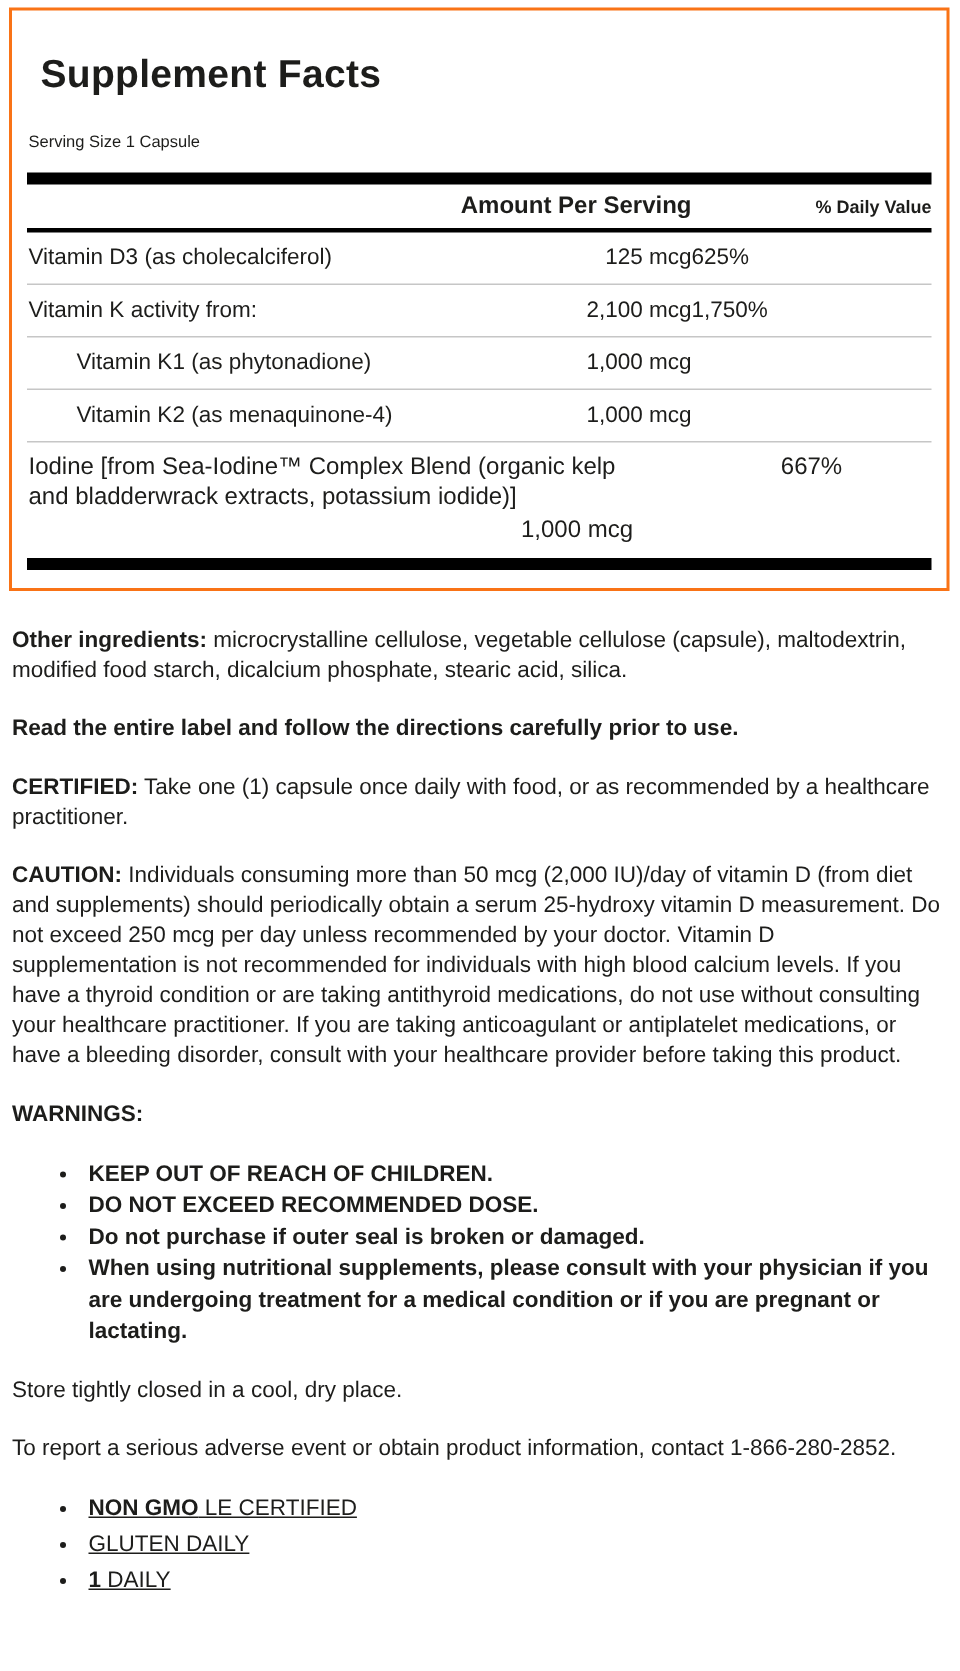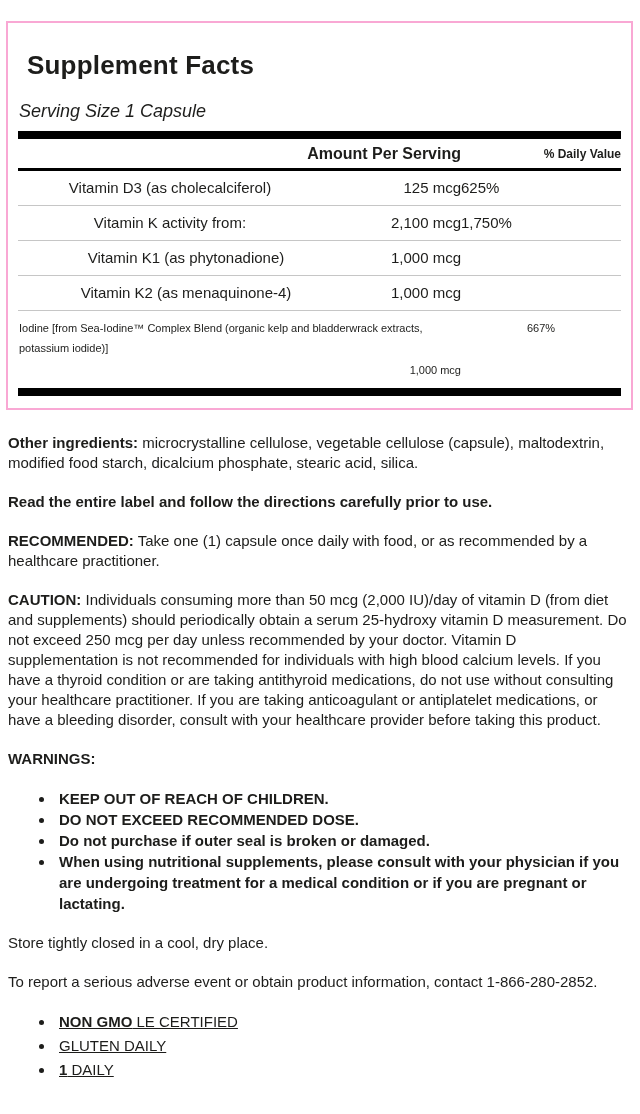--- a/index.html
+++ b/index.html
@@ -7,36 +7,35 @@
   body {
     width: 640px; height: 1114px; overflow: hidden;
     font-family: "Liberation Sans", sans-serif;
     color: #1d1d1b;
     font-size: 15px;
     line-height: 20px;
   }
 
   
   .facts-box {
-    margin: 21px 7px 0 6px;
-    border: 2px solid #f9a8d4;
+    margin: 5px 7px 0 6px;
+    border: 2px solid #f97316;
     padding: 0 10px 12px 10px;
     background: #ffffff;
   }
   .sf-title {
     font-size: 26px;
     line-height: 30px;
     font-weight: bold;
     margin: 27px 0 0 9px;
     letter-spacing: 0.2px;
   }
   .sf-serving {
-    font-size: 18px;
+    font-size: 11px;
     margin: 21px 0 10px 1px;
-    font-style: italic;
   }
   .bar-thick {
     height: 8px;
     background: #000000;
   }
   .hdr-row {
     display: grid;
     grid-template-columns: 1fr 160px;
     align-items: center;
     padding: 5px 0 4px 0;
@@ -45,30 +44,31 @@
   .hdr-amt { font-weight: bold; font-size: 16px; text-align: right; }
   .hdr-dv  { font-weight: bold; font-size: 12px; text-align: right; }
 
   .trow {
     display: grid;
     grid-template-columns: 1fr 140px 160px;
     padding: 7px 0;
     font-size: 15px;
   }
   .trow + .trow, .iodine-row { border-top: 1px solid #c6c6c6; }
-  .cell.name { text-align: center; padding-left: 1px; }
+  .cell.name { text-align: left; padding-left: 1px; }
   .trow.sub .cell.name { padding-left: 33px; }
   .cell.amt { text-align: right; }
   .cell.dv  { }
 
   .iodine-row {
     display: grid;
     grid-template-columns: 1fr 160px;
     padding: 7px 0 6px 0;
-    font-size: 11px;
+    font-size: 16px;
+    gap: 39px;
   }
   .io-name { padding-left: 1px; }
   .io-amt  { text-align: right; margin-top: 2px; }
   .iodine-row .cell.dv { text-align: center; }
   .bar-bottom { margin-top: 2px; }
 
   
   .info { padding: 4px 12px 0 8px; }
   .para { margin-top: 19px; }
   .b { font-weight: bold; }
@@ -130,21 +130,21 @@
 
   <div class="bar-thick bar-bottom"></div>
 </div>
 
 <div class="info">
 
   <p class="para"><span class="b">Other ingredients:</span><span> microcrystalline cellulose, vegetable cellulose (capsule), maltodextrin, modified food starch, dicalcium phosphate, stearic acid, silica.</span></p>
 
   <p class="para b">Read the entire label and follow the directions carefully prior to use.</p>
 
-  <p class="para"><span class="b">RECOMMENDED:</span><span> Take one (1) capsule once daily with food, or as recommended by a healthcare practitioner.</span></p>
+  <p class="para"><span class="b">CERTIFIED:</span><span> Take one (1) capsule once daily with food, or as recommended by a healthcare practitioner.</span></p>
 
   <p class="para"><span class="b">CAUTION:</span><span> Individuals consuming more than 50 mcg (2,000 IU)/day of vitamin D (from diet and supplements) should periodically obtain a serum 25-hydroxy vitamin D measurement. Do not exceed 250 mcg per day unless recommended by your doctor. Vitamin D supplementation is not recommended for individuals with high blood calcium levels. If you have a thyroid condition or are taking antithyroid medications, do not use without consulting your healthcare practitioner. If you are taking anticoagulant or antiplatelet medications, or have a bleeding disorder, consult with your healthcare provider before taking this product.</span></p>
 
   <p class="para b">WARNINGS:</p>
 
   <ul class="blist bold-list">
     <li><span>KEEP OUT OF REACH OF CHILDREN.</span></li>
     <li><span>DO NOT EXCEED RECOMMENDED DOSE.</span></li>
     <li><span>Do not purchase if outer seal is broken or damaged.</span></li>
     <li><span>When using nutritional supplements, please consult with your physician if you are undergoing treatment for a medical condition or if you are pregnant or lactating.</span></li>

